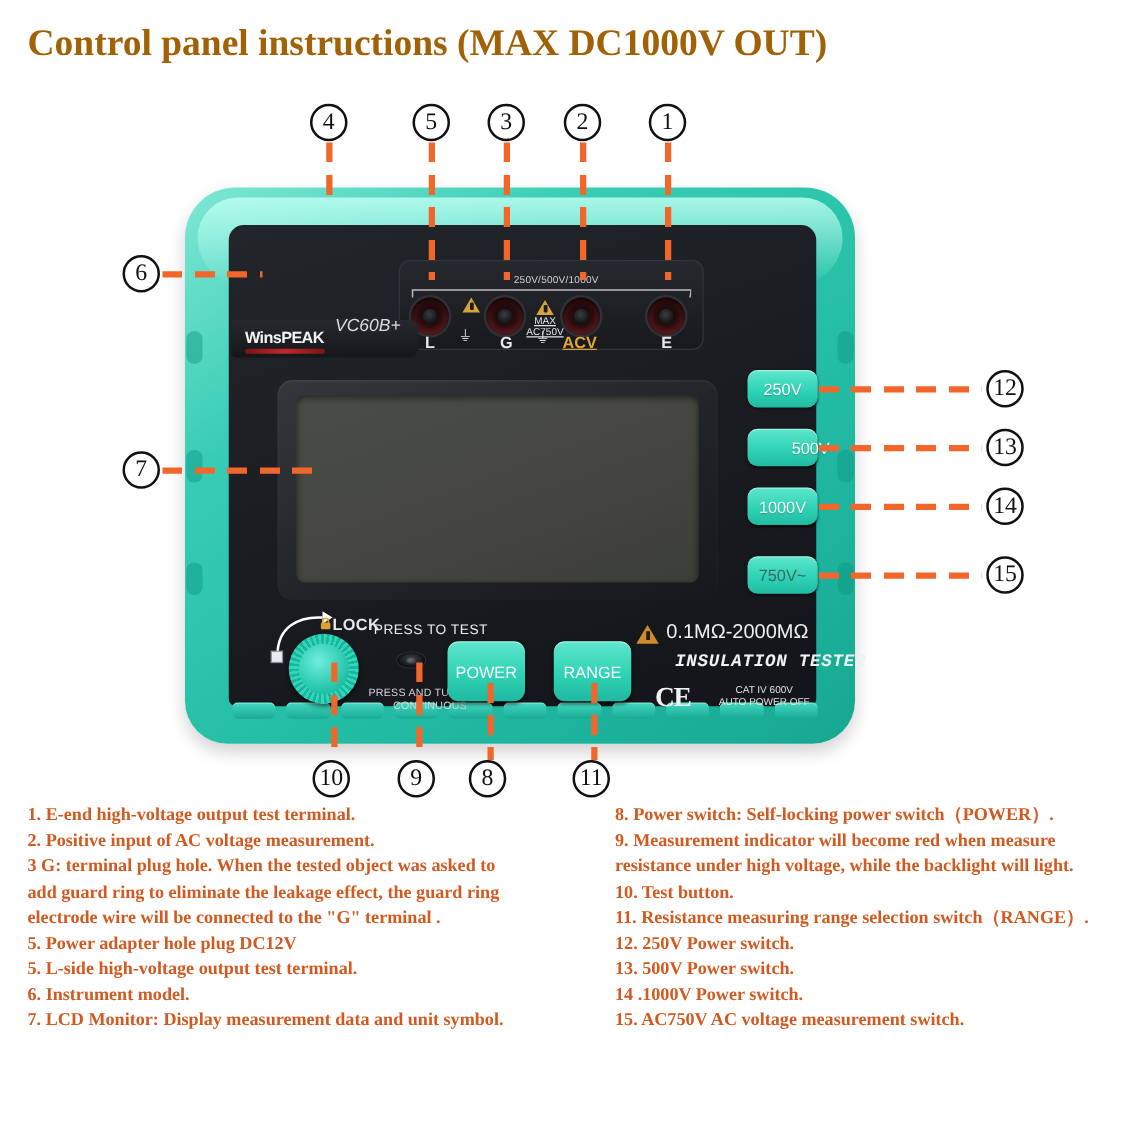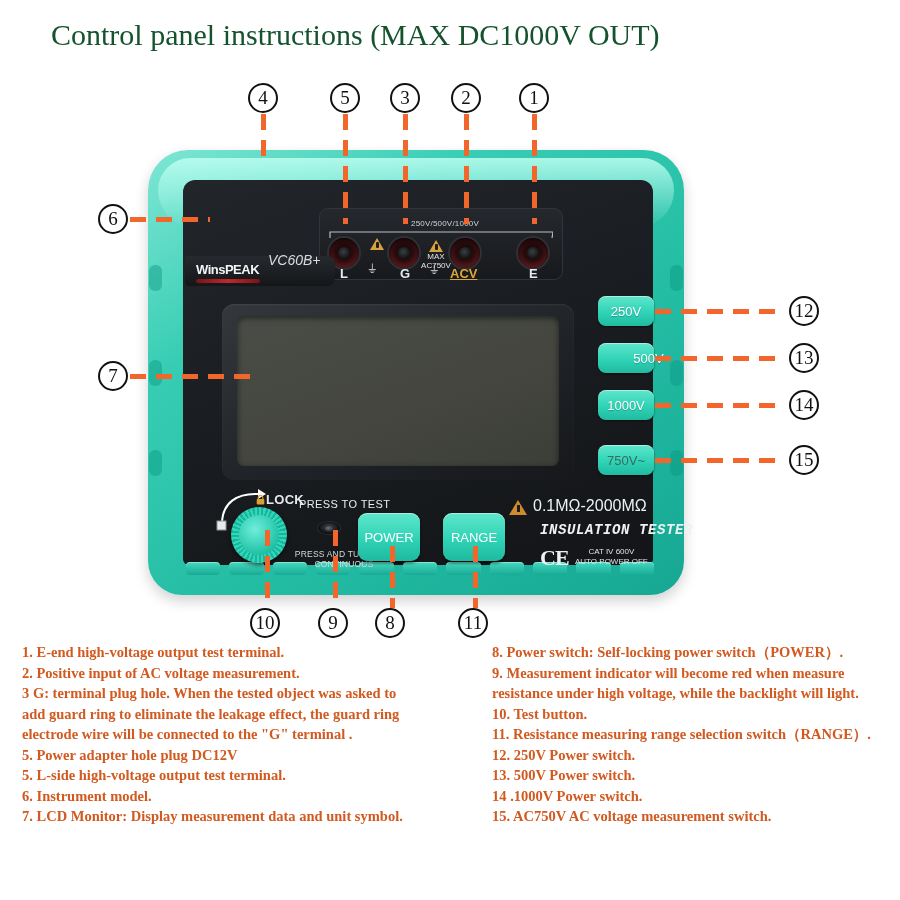--- a/index.html
+++ b/index.html
@@ -10,26 +10,25 @@
     font-family: "Liberation Serif", serif;
     overflow: hidden;
     position: relative;
   }
 
   
   #title {
     position: absolute;
     left: 22px; top: 18px;
     font-family: "Liberation Serif", serif;
-    font-weight: normal;
+    font-weight: bold;
     font-size: 30px;
-    color: #14532d;
+    color: #a16207;
     letter-spacing: 0px;
     white-space: nowrap;
-    margin-left: 29px;
   }
 
   
   #device-stage {
     position: absolute;
     left: 0; top: 60px;
     width: 900px; height: 560px;
   }
 
   
@@ -151,20 +150,21 @@
     width:3px; height:6px; background:#1a1c1f; display:block;
     border-radius:1px;
   }
   .tiny-note {
     position: absolute;
     font-family: "Liberation Sans", sans-serif;
     font-size: 8px;
     color: #e2e5e7;
     text-align: center;
     line-height: 9px;
+    text-decoration: underline;
   }
   .gnd-sym {
     position: absolute;
     font-family: "Liberation Sans", sans-serif;
     font-size: 12px;
     color: #dfe2e4;
   }
 
   
   .brand-plate {
@@ -350,21 +350,20 @@
     letter-spacing: 0.6px;
   }
   .ce-mark {
     position: absolute;
     left: 524px; top: 485px;
     font-family: "Liberation Serif", serif;
     font-size: 22px;
     font-weight: bold;
     color: #eef1f2;
     letter-spacing: -1px;
-    margin-left: 16px;
   }
   .cat-note {
     position: absolute;
     left: 575px; top: 487px;
     text-align: center;
     font-family: "Liberation Sans", sans-serif;
     font-size: 8px;
     color: #dfe3e5;
     line-height: 10px;
   }

